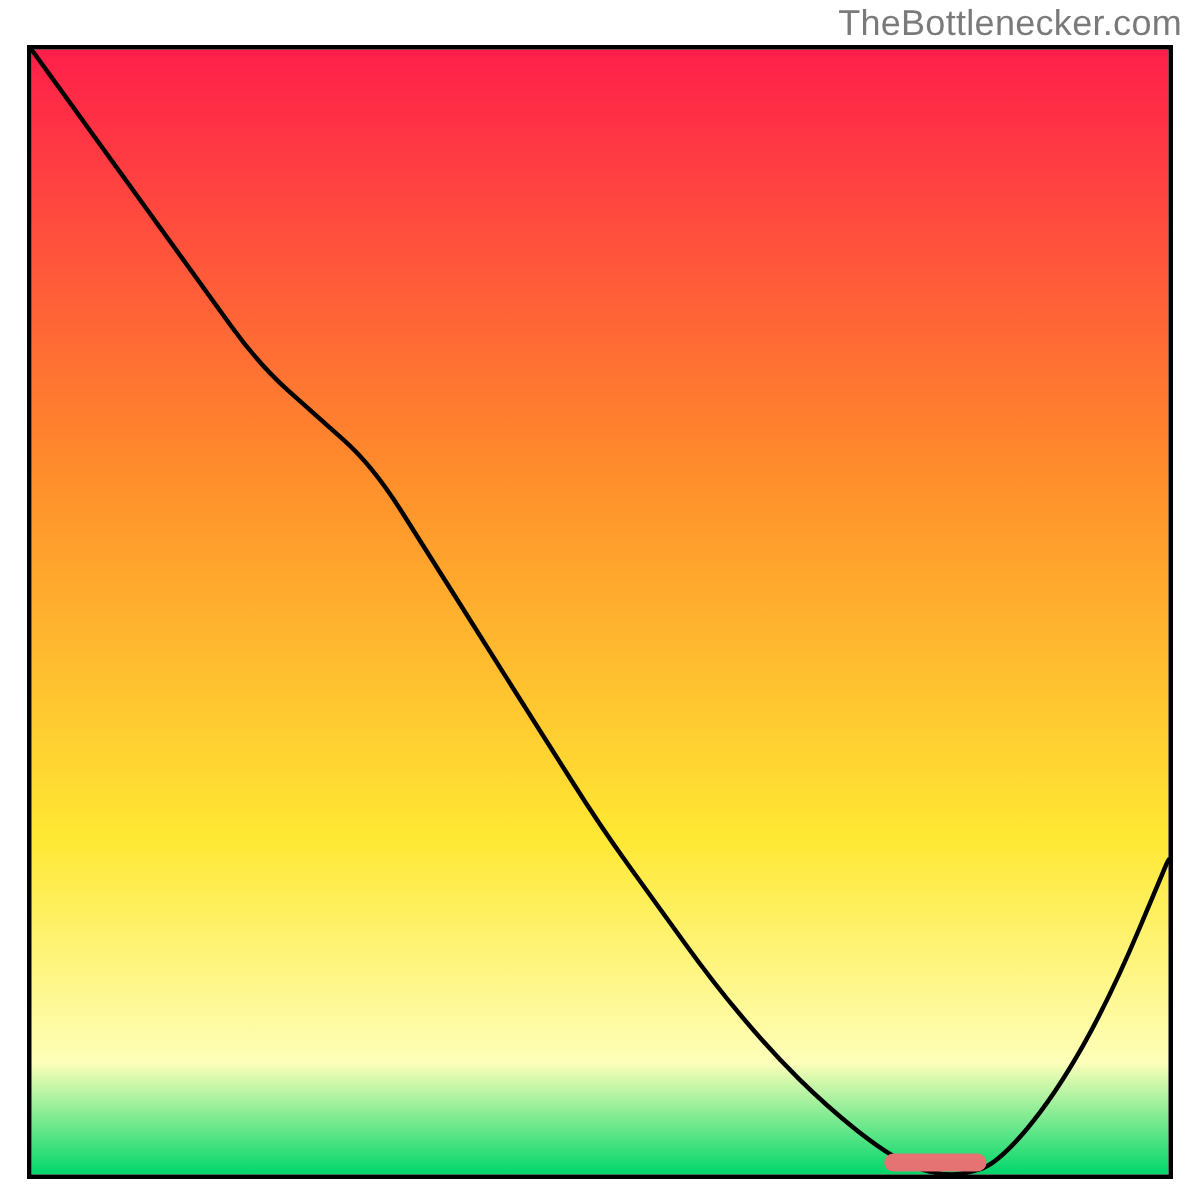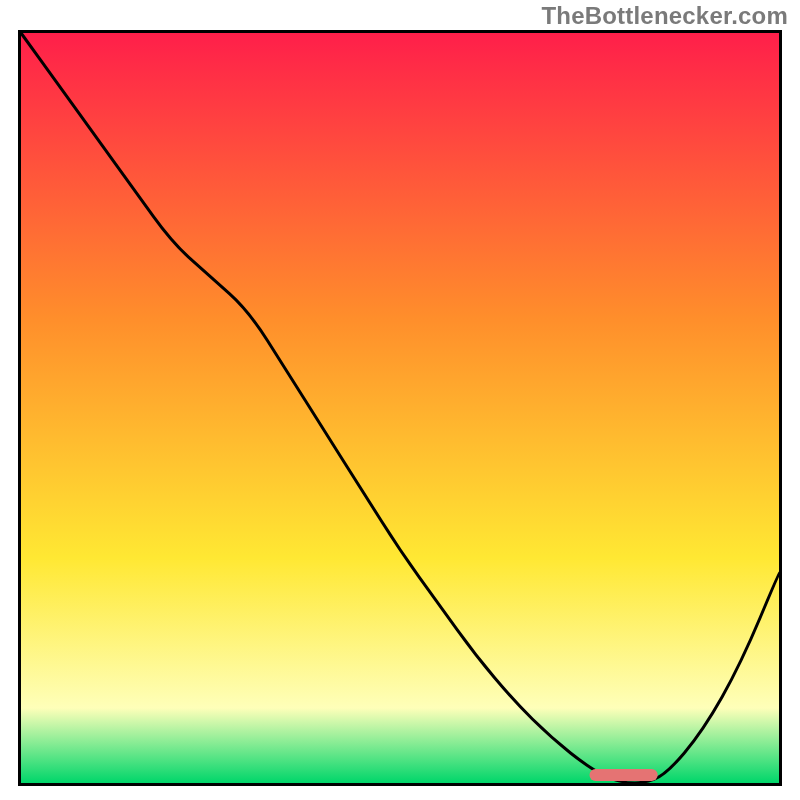--- a/index.html
+++ b/index.html
@@ -14,21 +14,21 @@
   .stage {
     position: relative;
     width: 800px;
     height: 800px;
   }
   .watermark {
     position: absolute;
     top: 2px;
     right: 12px;
     font-size: 24px;
-    font-weight: 700;
+    font-weight: 400;
     color: #7a7a7a;
     letter-spacing: 0.2px;
     user-select: none;
   }
   .plot {
     position: absolute;
     left: 18px;
     top: 30px;
     width: 764px;
     height: 756px;

